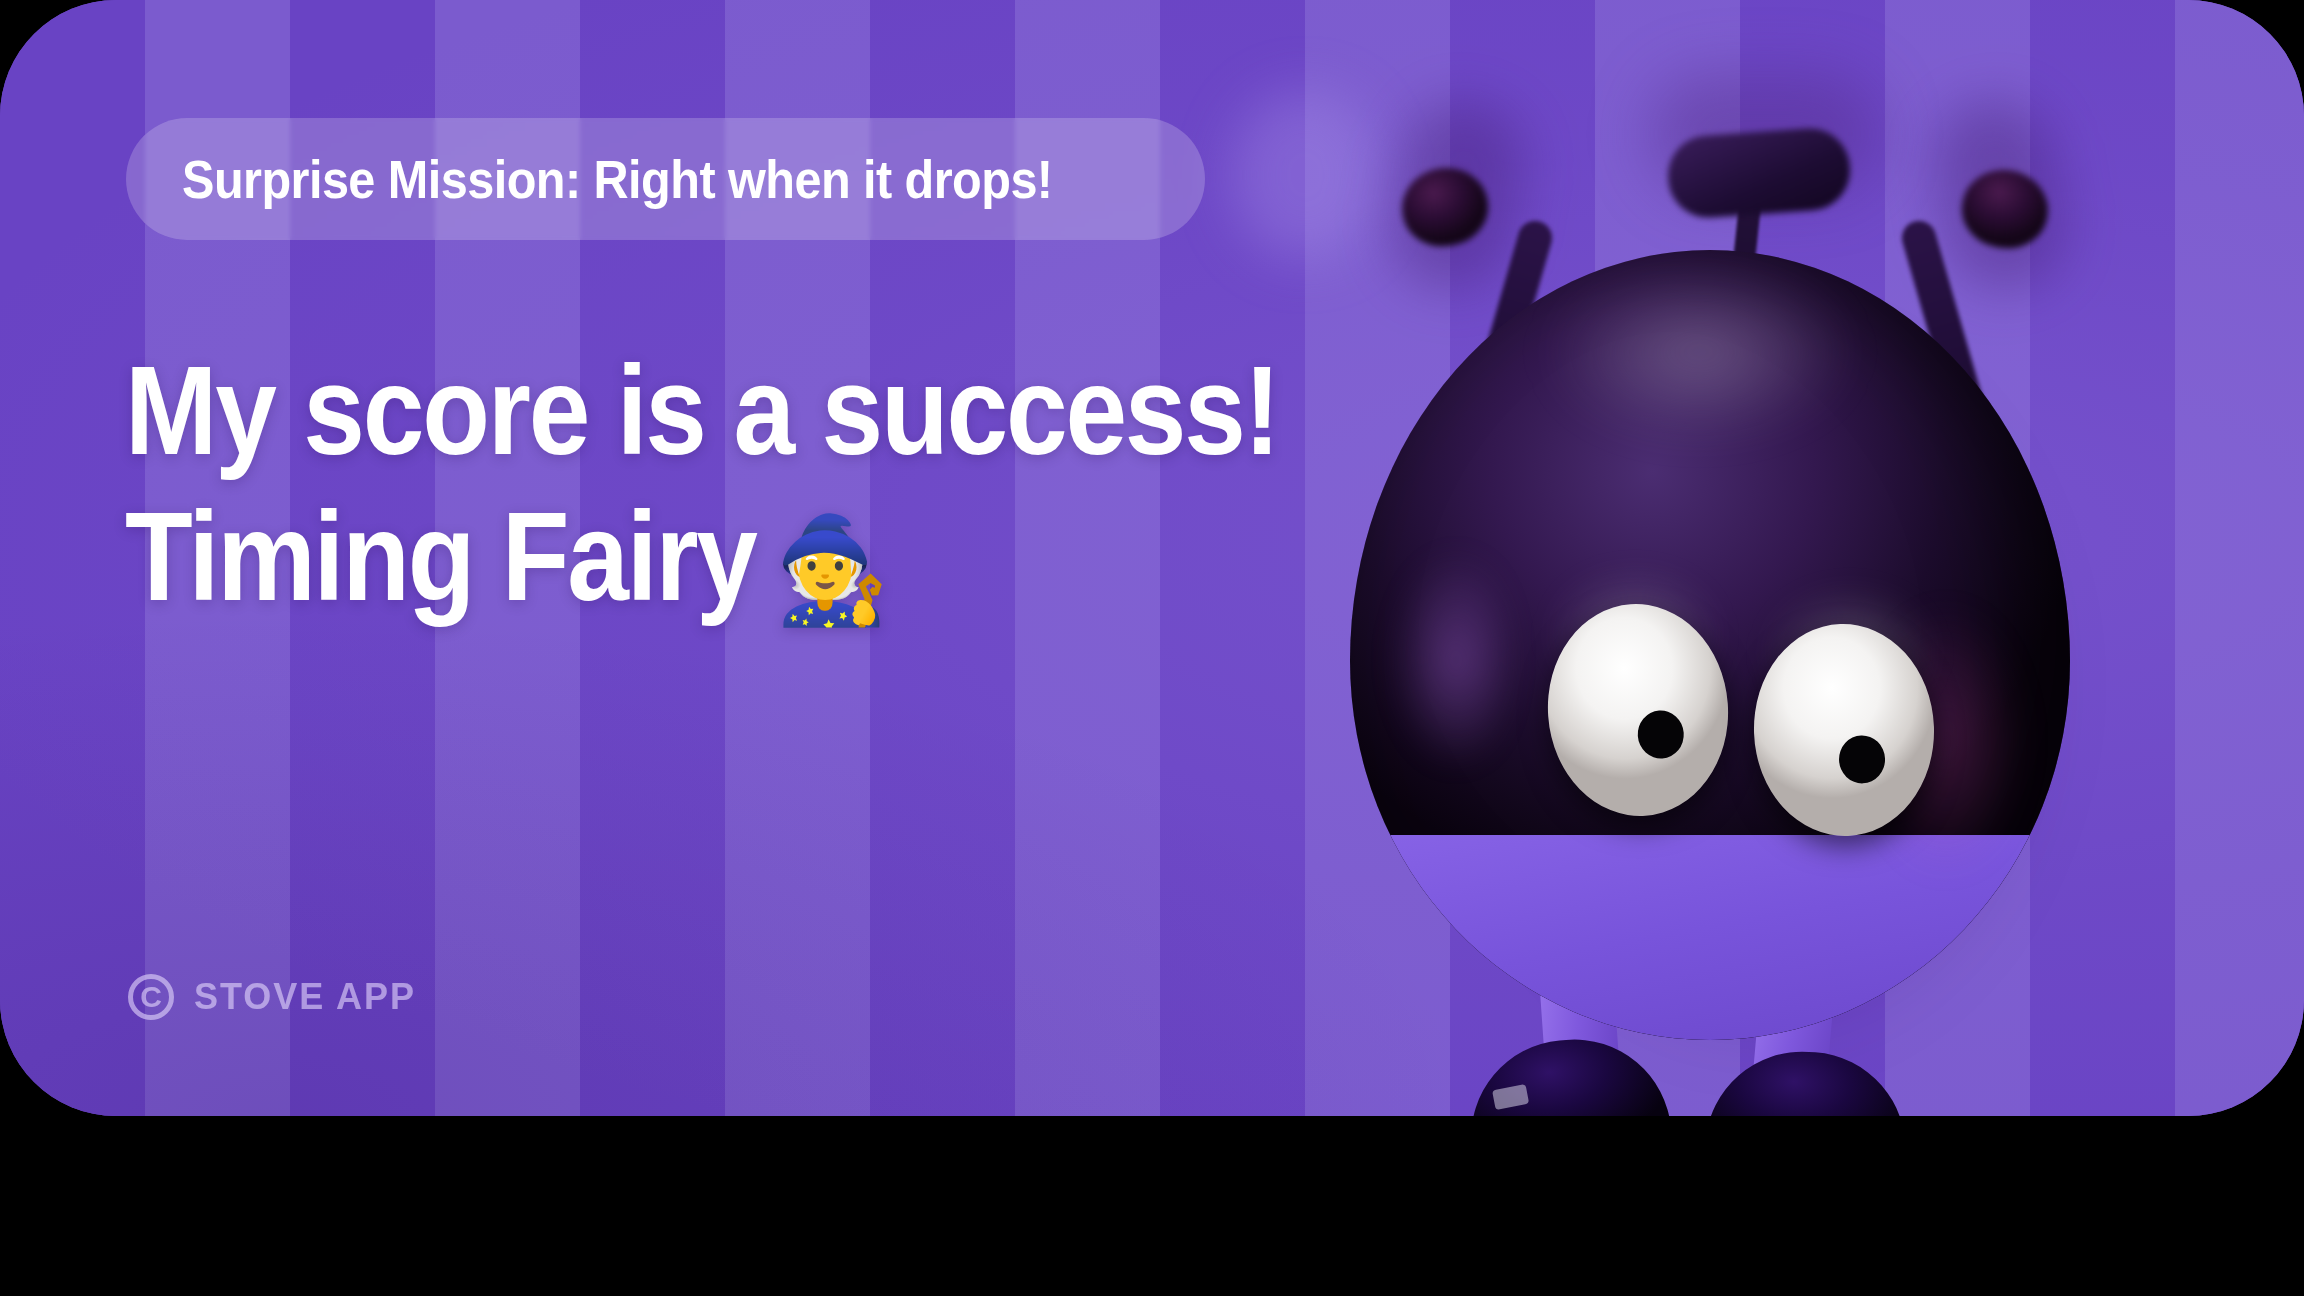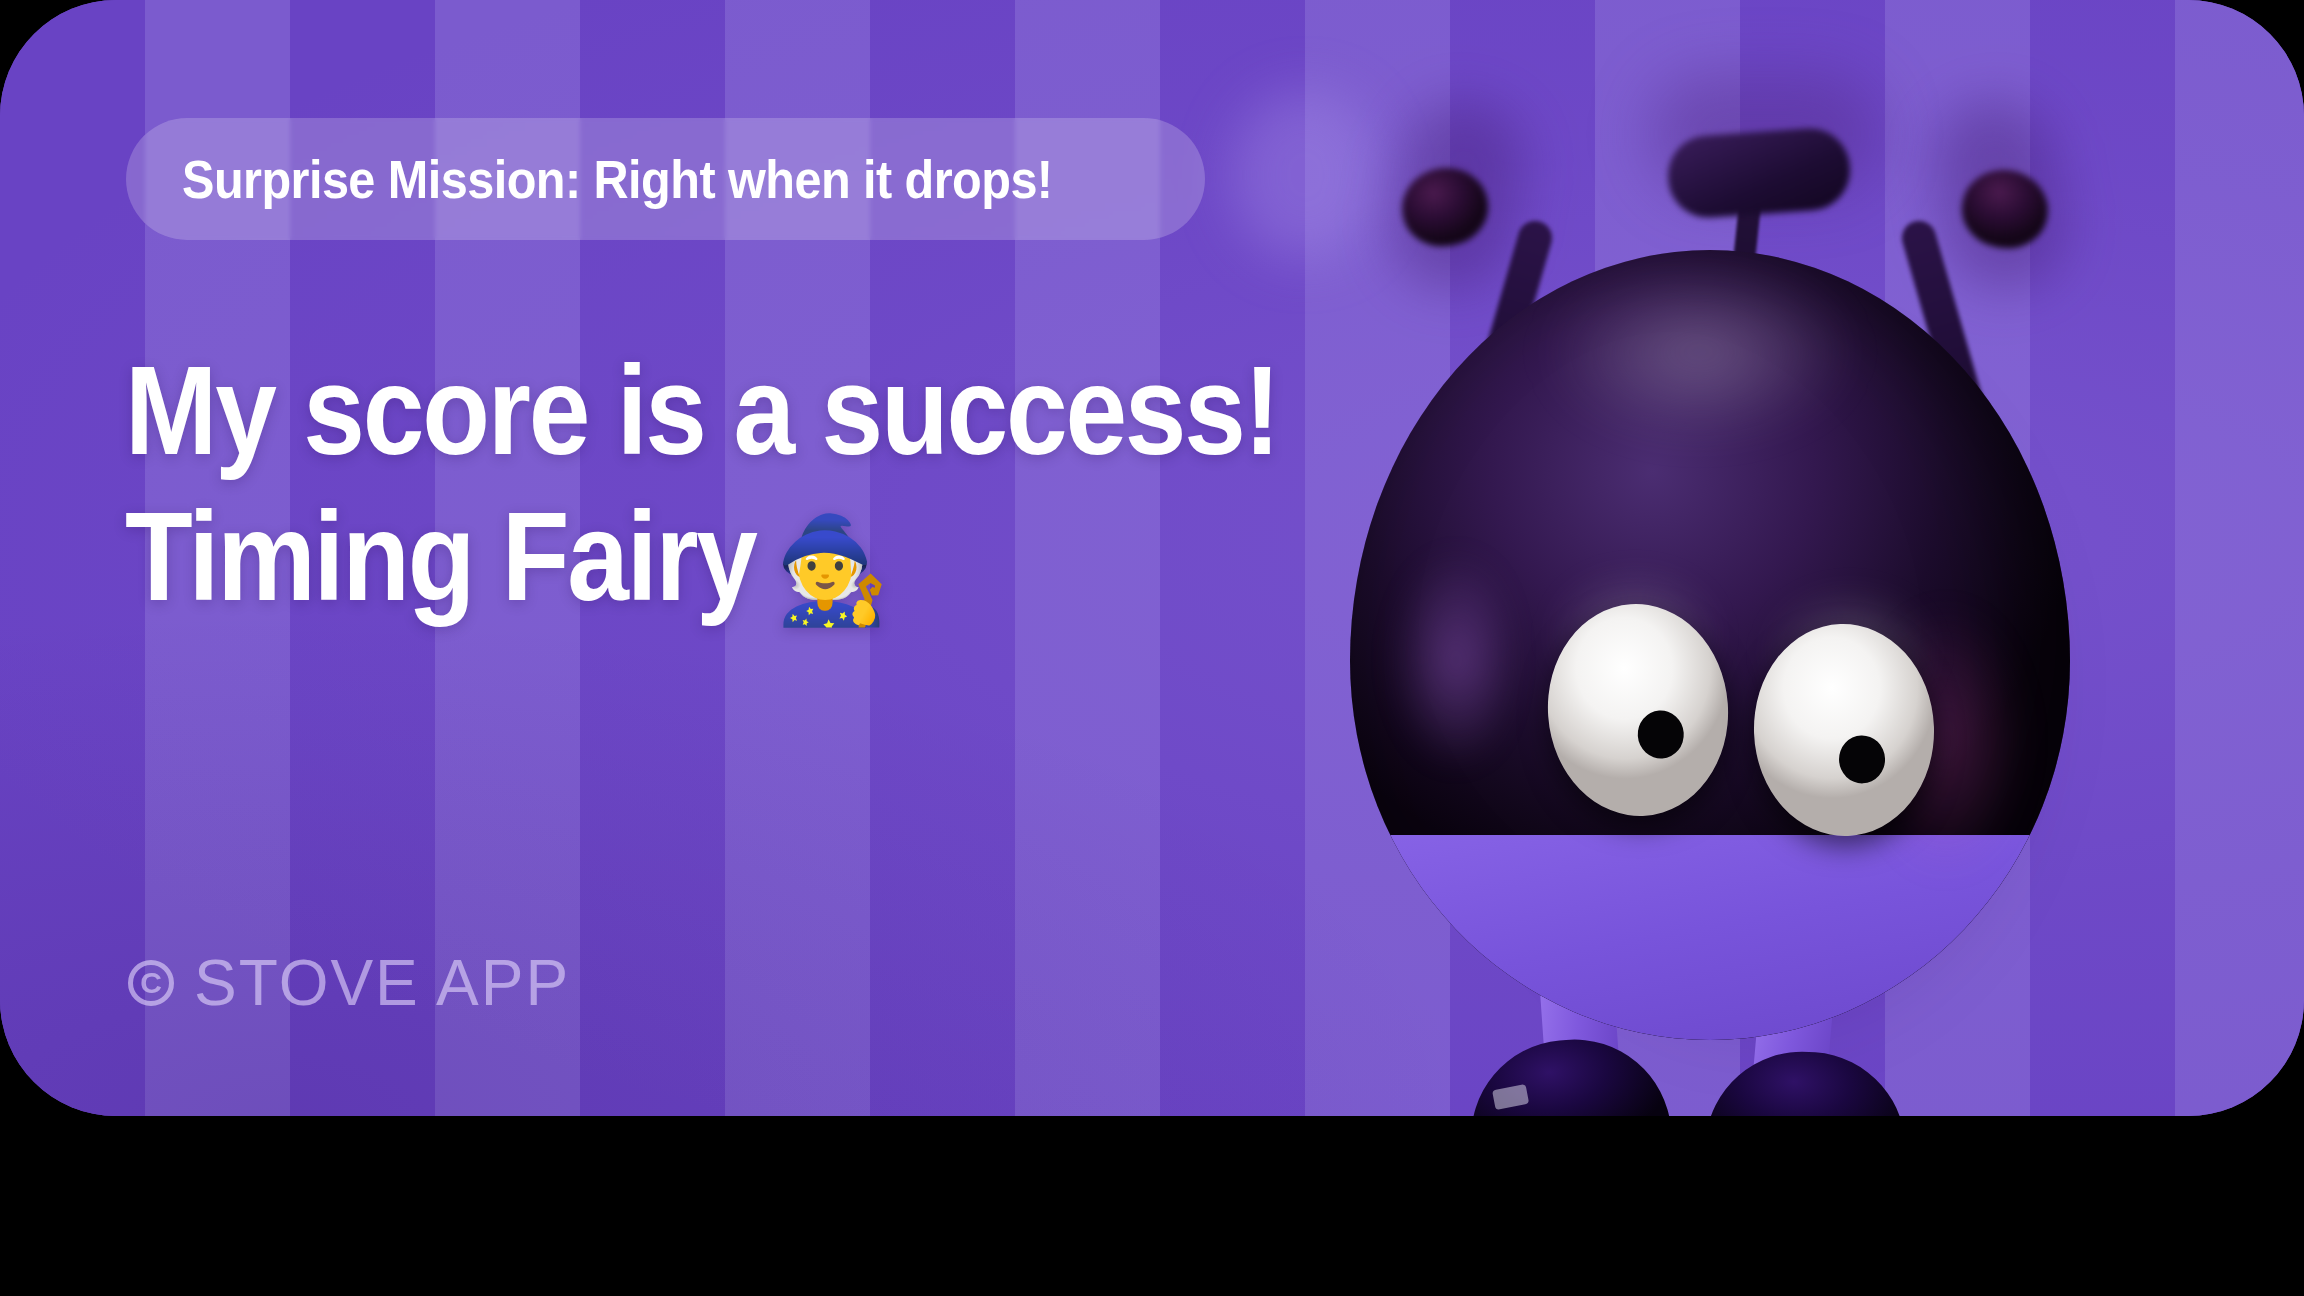--- a/index.html
+++ b/index.html
@@ -129,22 +129,22 @@
     display: flex;
     align-items: center;
     justify-content: center;
     color: rgba(225,212,250,0.62);
     font-size: 30px;
     font-weight: 700;
     box-sizing: border-box;
   }
   #footer-label {
     color: rgba(225,212,250,0.62);
-    font-size: 64px;
-    font-weight: 400;
+    font-size: 36px;
+    font-weight: 700;
     letter-spacing: 2px;
     text-align: center;
   }
 
   
   #mascot {
     position: absolute;
     left: 1290px;
     top: 60px;
     width: 880px;

